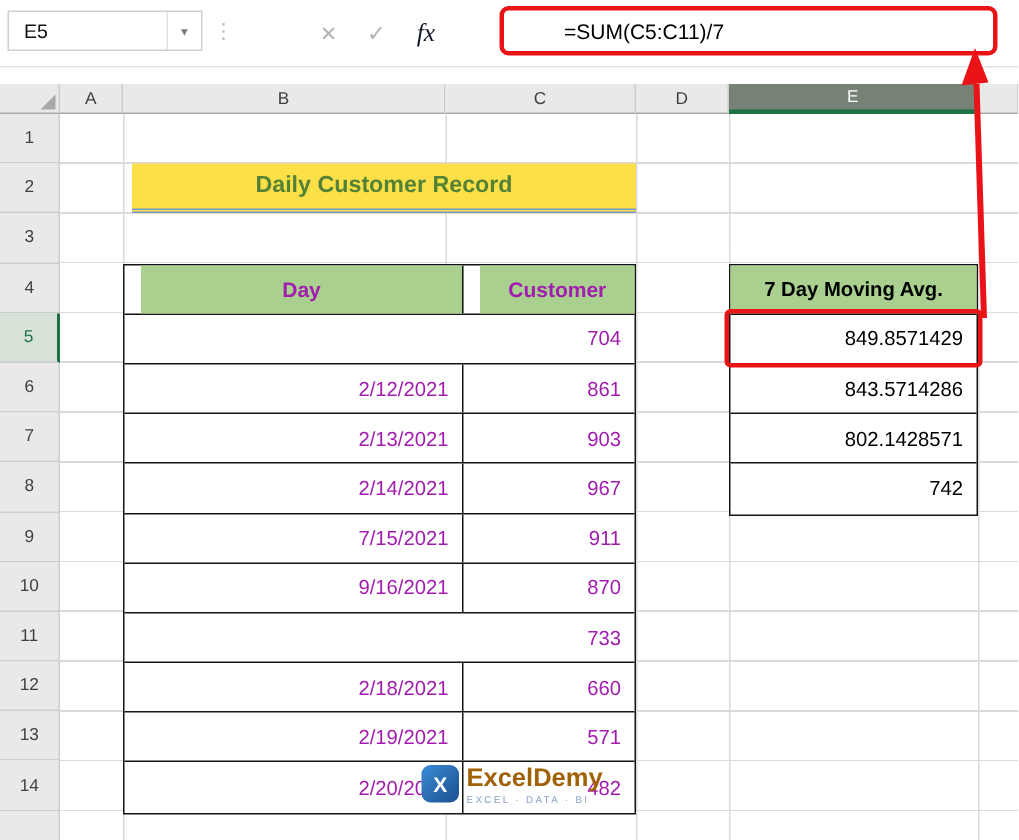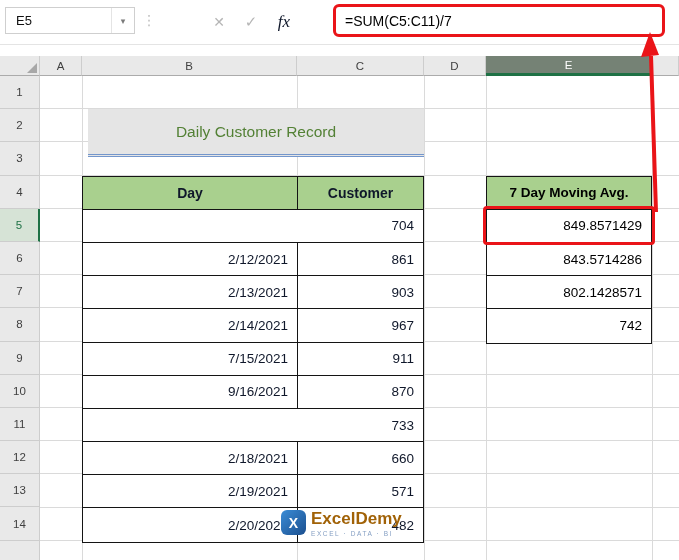--- a/index.html
+++ b/index.html
@@ -11,21 +11,21 @@
   .topbar{position:absolute;left:0;top:0;width:679px;height:44px;background:#fff;border-bottom:1px solid #E4E4E4;z-index:10;}
   .namebox{position:absolute;left:5px;top:7px;width:130px;height:27px;border:1px solid #CFCFCF;background:#fff;display:flex;align-items:stretch;box-sizing:border-box;}
   .namebox .val{flex:1;display:flex;align-items:center;padding-left:10px;font-size:13px;color:#111;}
   .namebox .dd{width:22px;border-left:1px solid #E4E4E4;display:flex;align-items:center;justify-content:center;color:#7A7A7A;font-size:9px;}
   .fbar-dots{position:absolute;left:142px;top:13px;color:#BDBDBD;font-size:14px;line-height:1;}
   .fbtn{position:absolute;top:9px;width:26px;height:25px;display:flex;align-items:center;justify-content:center;background:#fff;border:none;padding:0;cursor:default;}
   .btn-cancel{left:206px;color:#B5B5B5;font-size:14px;}
   .btn-enter{left:238px;color:#B5B5B5;font-size:15px;}
   .btn-fx{left:271px;color:#0f172a;font-style:italic;font-family:"Liberation Serif",serif;font-size:17px;}
   .formula-box{position:absolute;left:333px;top:4px;width:332px;height:33px;border:3px solid #EA1418;border-radius:6px;background:#fff;display:flex;align-items:center;box-sizing:border-box;}
-  .formula-box .ftext{padding-left:9px;font-size:14px;color:#000;white-space:nowrap;}
+  .formula-box .ftext{padding-left:9px;font-size:14px;color:#000;white-space:nowrap;margin-left:31px;}
   
   .sheet{position:absolute;left:0;top:56px;width:679px;height:504px;background:#fff;}
   .colheads{position:absolute;left:0;top:0;width:679px;height:20px;display:flex;z-index:2;}
   .ch{height:20px;box-sizing:border-box;background:#E9E9E9;border-right:1px solid #CDCDCD;border-bottom:1px solid #ABABAB;display:flex;align-items:center;justify-content:center;font-size:11.5px;color:#3F3F3F;}
   .ch.corner{width:40px;position:relative;}
   .ch.corner:after{content:"";position:absolute;right:2px;bottom:2px;width:0;height:0;border-left:10px solid transparent;border-bottom:10px solid #A8A8A8;}
   .ch.cA{width:42px;} .ch.cB{width:215px;} .ch.cC{width:127px;} .ch.cD{width:62px;}
   .ch.cE{width:166px;} .ch.fill{width:27px;}
   .ch.sel{background:#758275;color:#FFFFFF;border-bottom:3px solid #1E7145;}
   .rowheads{position:absolute;left:0;top:20px;width:40px;z-index:2;}
@@ -36,26 +36,26 @@
     background-image:
       linear-gradient(#DADADA,#DADADA),
       linear-gradient(#DADADA,#DADADA),
       linear-gradient(#DADADA,#DADADA),
       linear-gradient(#DADADA,#DADADA),
       linear-gradient(#DADADA,#DADADA),
       repeating-linear-gradient(to bottom,transparent 0,transparent 32.2px,#DADADA 32.2px,#DADADA 33.2px);
     background-size:1px 100%,1px 100%,1px 100%,1px 100%,1px 100%,100% 100%;
     background-position:42px 0,257px 0,384px 0,446px 0,612px 0,0 0;
     background-repeat:no-repeat;}
-  .title-band{position:absolute;left:88px;top:53.2px;width:336px;height:48px;box-sizing:border-box;background:#e5e5e5;border-bottom:3px double #7396CC;color:#538135;font-weight:normal;font-size:15.5px;display:flex;align-items:center;justify-content:center;z-index:3;}
+  .title-band{position:absolute;left:88px;top:53.2px;width:336px;height:33px;box-sizing:border-box;background:#fde047;border-bottom:3px double #7396CC;color:#538135;font-weight:bold;font-size:15.5px;display:flex;align-items:center;justify-content:center;z-index:3;}
   
   .ctable{position:absolute;left:82px;top:119.6px;width:342px;height:367.2px;box-sizing:border-box;border:1px solid #141414;background:#fff;z-index:3;}
   .ctr{display:flex;height:33.2px;box-sizing:border-box;border-bottom:1px solid #141414;}
   .ctr:last-child{border-bottom:none;}
-  .c{box-sizing:border-box;display:flex;align-items:center;font-size:13.5px;color:#0f172a;}
+  .c{box-sizing:border-box;display:flex;align-items:center;font-size:13.5px;color:#a21caf;margin-left:11px;}
   .c.day{width:215px;border-right:1px solid #141414;justify-content:flex-end;padding-right:9px;}
   .c.cust{flex:1;justify-content:flex-end;padding-right:9px;}
   .ctr.head .c{background:#A9D08E;font-weight:bold;justify-content:center;padding-right:0;font-size:14px;}
   
   .avg-table{position:absolute;left:486px;top:119.6px;width:166px;height:168px;box-sizing:border-box;border:1px solid #141414;background:#fff;z-index:3;}
   .avg-cell{height:33.2px;box-sizing:border-box;border-bottom:1px solid #141414;display:flex;align-items:center;justify-content:flex-end;padding-right:9px;font-size:13.5px;color:#000000;}
   .avg-cell:last-child{border-bottom:none;}
   .avg-cell.head{background:#A9D08E;font-weight:bold;justify-content:center;padding-right:0;font-size:13.5px;}
   .e5-box{position:absolute;left:483px;top:149.8px;width:172px;height:39.2px;box-sizing:border-box;border:3px solid #EA1418;border-radius:4px;z-index:5;pointer-events:none;}
   

